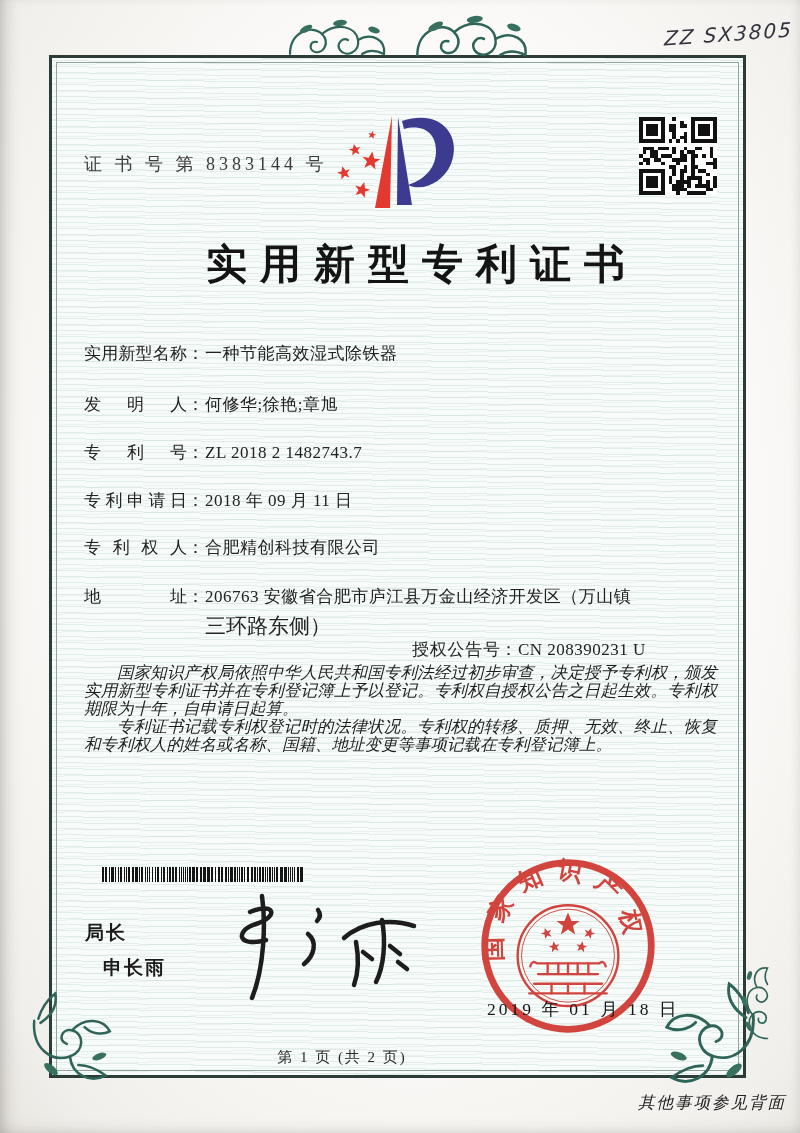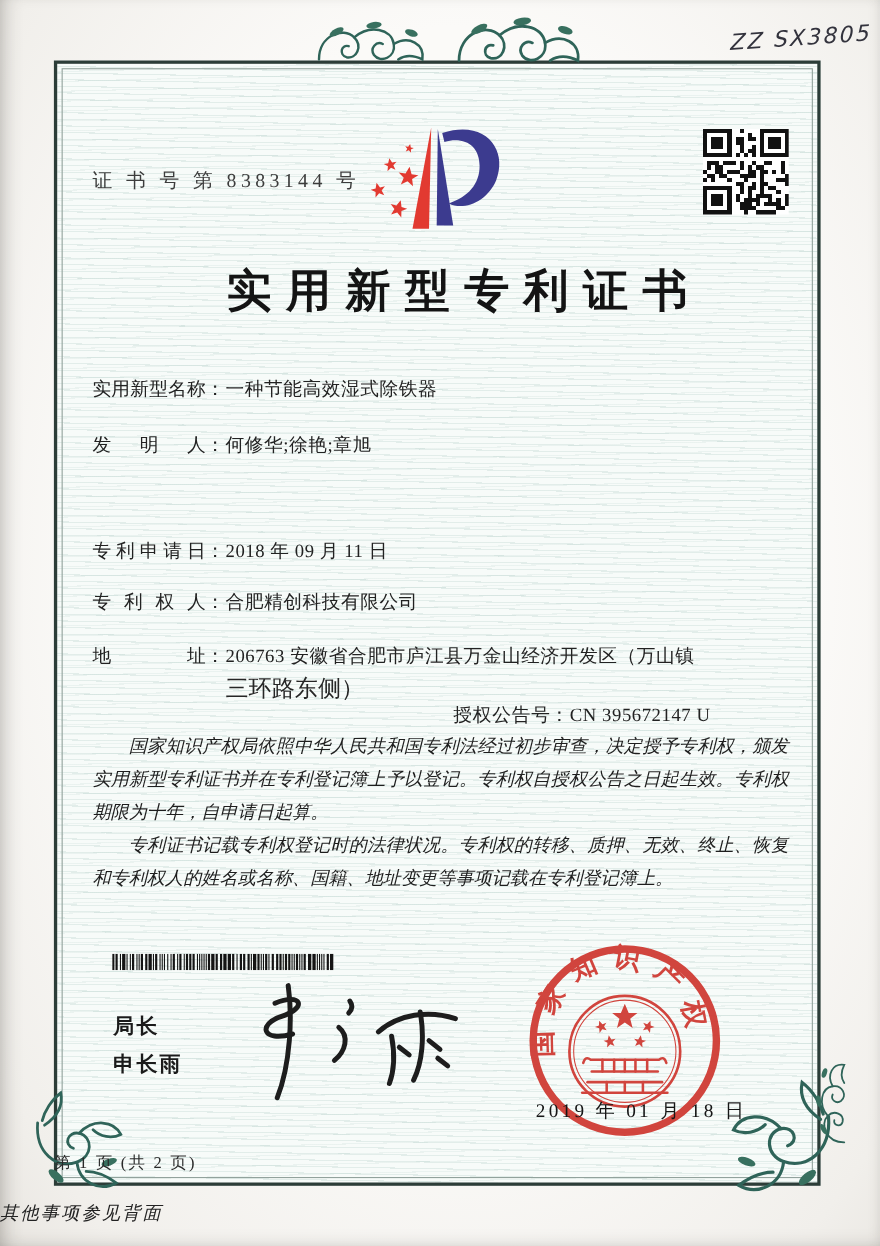--- a/index.html
+++ b/index.html
@@ -22,26 +22,26 @@
   .deco { position:absolute; left:0; top:0; width:800px; height:1133px; pointer-events:none; }
   .abs { position:absolute; white-space:nowrap; }
   .cert-no { left:84px; top:116px; font-size:18px; letter-spacing:4px; color:#3c3c3c;margin-top:36px; }
   .handcode { left:664px; top:22px; font-family:"DejaVu Sans",sans-serif; font-style:italic; font-size:20px; letter-spacing:2px; color:#33333d; transform:rotate(-4deg) skewX(-6deg); }
   .title { left:49px; top:237px; width:697px; text-align:center; font-size:41px; font-weight:700; letter-spacing:13px; text-indent:13px; color:#141414;padding-left:36px; }
   .frow { position:absolute; left:84px; font-size:17px; color:#222; white-space:nowrap; }
   .flabel { display:inline-block; width:103px; text-align:justify; text-align-last:justify; vertical-align:top; }
   .fcolon { display:inline-block; width:18px; }
   .fvalue { letter-spacing:.5px; }
   .addr2 { position:absolute; left:205px; top:612px; font-size:21px; }
-  .paras { position:absolute; left:84px; top:664px; width:633px; font-size:16.5px; line-height:30px; font-style:italic; text-align:justify; color:#1e1e1e; white-space:normal; }
+  .paras { position:absolute; left:84px; top:664px; width:633px; font-size:16.5px; line-height:18px; font-style:italic; text-align:justify; color:#1e1e1e; white-space:normal; }
   .paras p { text-indent:2em; margin:0; }
   .signer { font-size:19px; font-weight:600; color:#1b1b1b; letter-spacing:2px; }
   .seal-date { left:487px; top:997px; font-size:17.5px; letter-spacing:3px; color:#161616; z-index:3; }
-  .page-no { left:49px; top:1048px; width:586px; font-size:15px; letter-spacing:2px; color:#2a2a2a; }
-  .back-note { left:0; top:1092px; width:786px; text-align:left; font-size:16.5px; font-style:italic; letter-spacing:2px; color:#222; }
+  .page-no { left:49px; top:1048px; width:586px; text-align:center; font-size:15px; letter-spacing:2px; color:#2a2a2a; }
+  .back-note { left:0; top:1092px; width:786px; text-align:right; font-size:16.5px; font-style:italic; letter-spacing:2px; color:#222; }
   .z2 { z-index:2; }
 </style>
 </head>
 <body>
 
 <div class="photo">
 
   <div class="frame"></div>
 
   <svg class="deco" aria-hidden="true">
@@ -223,32 +223,35 @@
   </svg>
 
   <div class="abs title z2">实用新型专利证书</div>
 
   <div class="frow z2" style="top:393px">
     <span class="flabel">发明人</span><span class="fcolon">：</span><span class="fvalue">何修华;徐艳;章旭</span>
   </div>
   <div class="frow z2" style="top:342px">
     <span class="flabel">实用新型名称</span><span class="fcolon">：</span><span class="fvalue">一种节能高效湿式除铁器</span>
   </div>
+  <div class="frow z2" style="top:441px">
+    <span class="flabel">专利号</span><span class="fcolon">：</span><span class="fvalue">ZL 2018 2 1482743.7</span>
+  </div>
   <div class="frow z2" style="top:489px">
     <span class="flabel">专利申请日</span><span class="fcolon">：</span><span class="fvalue">2018 年 09 月 11 日</span>
   </div>
   <div class="frow z2" style="top:536px">
     <span class="flabel">专利权人</span><span class="fcolon">：</span><span class="fvalue">合肥精创科技有限公司</span>
   </div>
   <div class="frow z2" style="top:585px">
     <span class="flabel">地址</span><span class="fcolon">：</span><span class="fvalue">206763 安徽省合肥市庐江县万金山经济开发区（万山镇</span>
   </div>
   <div class="abs addr2 z2">三环路东侧）</div>
   <div class="frow z2" style="left:412px;top:638px">
-    <span class="flabel" style="width:88px">授权公告号</span><span class="fcolon">：</span><span class="fvalue">CN 395672147 U</span>
+    <span class="flabel" style="width:88px">授权公告号</span><span class="fcolon">：</span><span class="fvalue">CN 208390231 U</span>
   </div>
 
   <div class="paras z2">
     <p>国家知识产权局依照中华人民共和国专利法经过初步审查，决定授予专利权，颁发实用新型专利证书并在专利登记簿上予以登记。专利权自授权公告之日起生效。专利权期限为十年，自申请日起算。</p>
     <p>专利证书记载专利权登记时的法律状况。专利权的转移、质押、无效、终止、恢复和专利权人的姓名或名称、国籍、地址变更等事项记载在专利登记簿上。</p>
   </div>
 
   <svg class="abs z2" style="left:102px;top:867px" width="204" height="15" viewBox="0 0 204 15">
     <g id="barcode-bars">
         <rect x="0" y="0" width="2" height="15" fill="#141414"></rect>
@@ -316,21 +319,21 @@
         <rect x="182" y="0" width="3" height="15" fill="#141414"></rect>
         <rect x="186" y="0" width="1" height="15" fill="#141414"></rect>
         <rect x="188" y="0" width="1" height="15" fill="#141414"></rect>
         <rect x="190" y="0" width="1" height="15" fill="#141414"></rect>
         <rect x="192" y="0" width="1" height="15" fill="#141414"></rect>
         <rect x="195" y="0" width="2" height="15" fill="#141414"></rect>
         <rect x="198" y="0" width="3" height="15" fill="#141414"></rect>
       </g>
   </svg>
 
-  <div class="abs signer z2" style="left:103px;top:920px">局长</div>
+  <div class="abs signer z2" style="left:85px;top:920px">局长</div>
   <div class="abs signer z2" style="left:103px;top:955px">申长雨</div>
 
   <svg class="abs z2" style="left:222px;top:890px" width="210" height="115" viewBox="0 0 210 115">
     <g fill="none" stroke="#1d1d1d" stroke-width="4.5" stroke-linecap="round" stroke-linejoin="round">
       <path d="M28,22 C52,12 58,26 34,34 C12,41 16,58 44,50"></path>
       <path d="M40,6 C44,34 42,78 30,108"></path>
       <path d="M96,20 C99,24 98,28 95,31"></path>
       <path d="M86,44 C96,52 92,66 82,74"></path>
       <path d="M122,48 C140,32 168,28 192,36"></path>
       <path d="M160,30 C164,52 162,76 154,92"></path>

